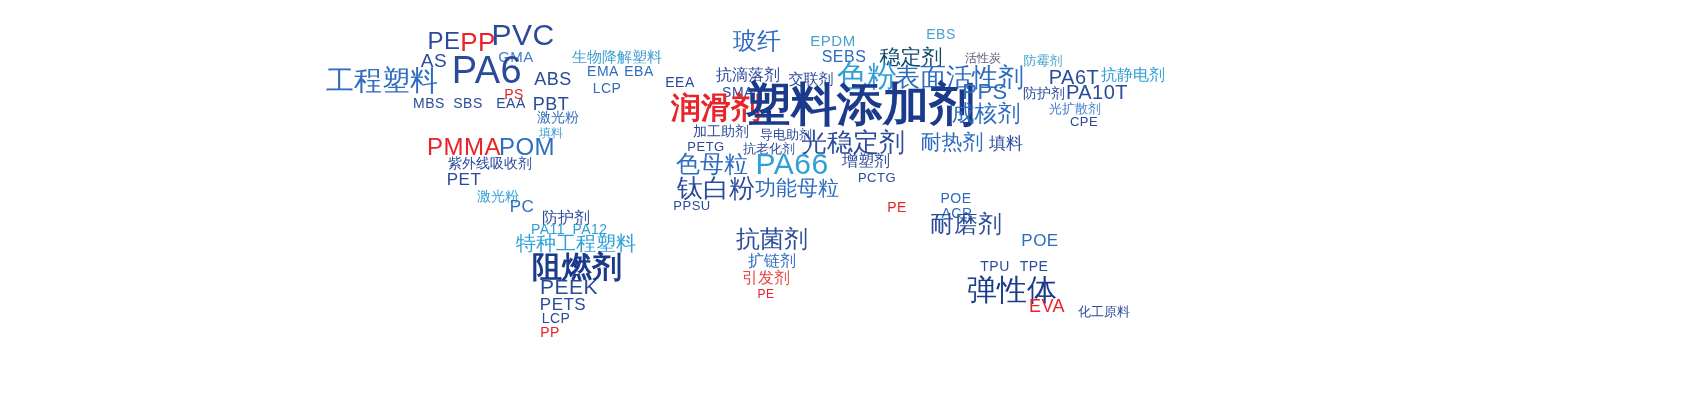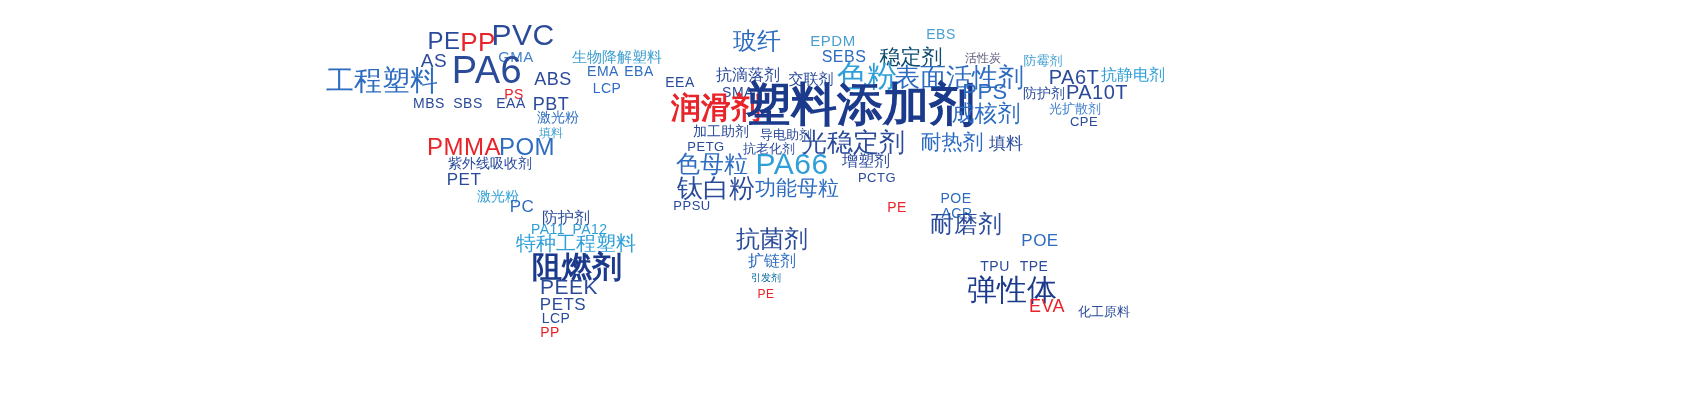--- a/index.html
+++ b/index.html
@@ -103,21 +103,21 @@
     <span class="word w-cn" style="left: 966px; top: 224px; font-size: 24px; color: rgb(42, 74, 154);">耐磨剂</span>
     <span class="word w-lat" style="left: 548px; top: 229px; font-size: 14px; color: rgb(47, 159, 216);">PA11</span>
     <span class="word w-lat" style="left: 590px; top: 229px; font-size: 14px; color: rgb(47, 159, 216);">PA12</span>
     <span class="word w-cn" style="left: 576px; top: 243px; font-size: 20px; color: rgb(47, 159, 216);">特种工程塑料</span>
     <span class="word w-cn" style="left: 772px; top: 239px; font-size: 24px; color: rgb(42, 74, 154);">抗菌剂</span>
     <span class="word w-lat" style="left: 1040px; top: 240px; font-size: 17px; color: rgb(45, 108, 192);">POE</span>
     <span class="word w-cn" style="left: 772px; top: 261px; font-size: 16px; color: rgb(45, 108, 192);">扩链剂</span>
     <span class="word w-cn w-bold" style="left: 577px; top: 267px; font-size: 30px; color: rgb(27, 58, 140);">阻燃剂</span>
     <span class="word w-lat" style="left: 995px; top: 266px; font-size: 14px; color: rgb(42, 74, 154);">TPU</span>
     <span class="word w-lat" style="left: 1034px; top: 266px; font-size: 14px; color: rgb(42, 74, 154);">TPE</span>
-    <span class="word w-cn" style="left: 766px; top: 278px; font-size: 10px; color: #0369a1;">引发剂</span>
+    <span class="word w-cn" style="left: 766px; top: 278px; font-size: 16px; color: #ef4444;">引发剂</span>
     <span class="word w-cn" style="left: 1012px; top: 290px; font-size: 30px; color: rgb(27, 58, 140);">弹性体</span>
     <span class="word w-lat" style="left: 569px; top: 286px; font-size: 21px; color: rgb(42, 74, 154);">PEEK</span>
     <span class="word w-lat" style="left: 766px; top: 294px; font-size: 12px; color: rgb(232, 36, 42);">PE</span>
     <span class="word w-lat" style="left: 1047px; top: 306px; font-size: 18px; color: rgb(232, 36, 42);">EVA</span>
     <span class="word w-lat" style="left: 563px; top: 304px; font-size: 17px; color: rgb(42, 74, 154);">PETS</span>
     <span class="word w-cn" style="left: 1104px; top: 311px; font-size: 13px; color: rgb(42, 74, 154);">化工原料</span>
     <span class="word w-lat" style="left: 556px; top: 318px; font-size: 14px; color: rgb(42, 74, 154);">LCP</span>
     <span class="word w-lat" style="left: 550px; top: 332px; font-size: 14px; color: rgb(232, 36, 42);">PP</span>
   </div>
 

